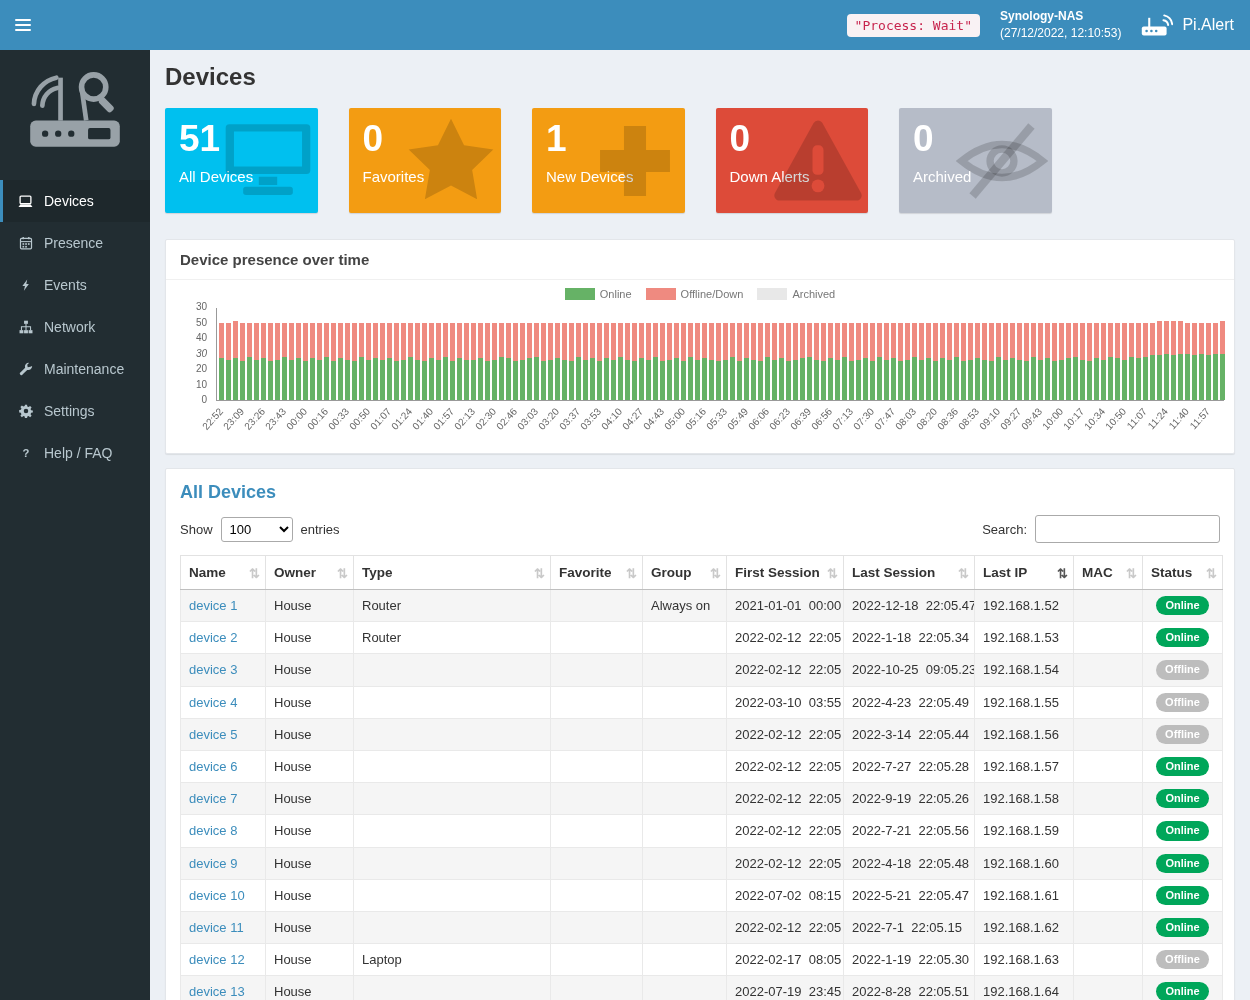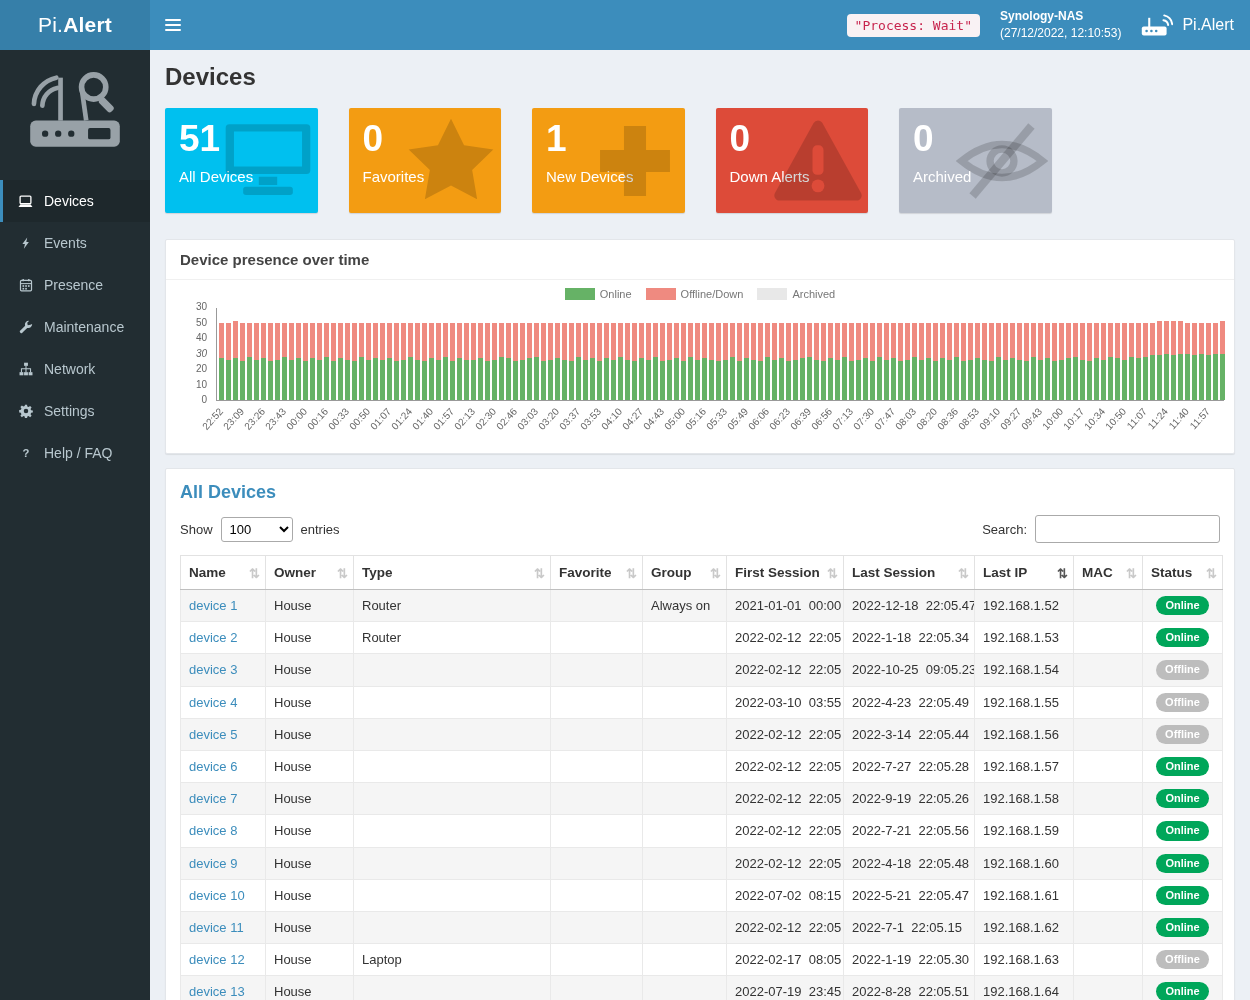--- a/index.html
+++ b/index.html
@@ -74,24 +74,20 @@
   .devices a{color:#3c8dbc;text-decoration:none;cursor:pointer;}
   .status-cell{text-align:center;}
   .pill{display:inline-block;min-width:46px;text-align:center;padding:3px 9px;border-radius:10px;color:#fff;font-size:11px;font-weight:700;line-height:1.2;}
   .pill.online{background:#00a65a;}
   .pill.offline{background:#bdbdbd;}
 </style>
 </head>
 <body>
 
 <div class="header">
-  <div class="logo">
-      <span>Pi.</span>
-      <b>Alert</b>
-    </div>
   <div class="navbar">
     <div class="hamburger">
         <span></span>
         <span></span>
         <span></span>
       </div>
     <div class="nav-right">
       <span class="process-badge">"Process: Wait"</span>
       <div class="host-block">
         <div class="host-name">Synology-NAS</div>
@@ -140,63 +136,63 @@
         <span class="mi">
           <svg viewBox="0 0 16 14" width="15" height="13">
             <rect x="2.2" y="1.2" width="11.6" height="8.2" rx="1" fill="none" stroke="currentColor" stroke-width="1.4"></rect>
             <path d="M.5 12.8h15L13.6 10.2H2.4z" fill="currentColor"></path>
           </svg>
         </span>
         <span>Devices</span>
       </li>
       <li>
         <span class="mi">
-          <svg viewBox="0 0 16 16" width="12" height="14">
-            <path d="M9.6.5 3.2 9.4h3.4L5.2 15.5l6.6-8.9H8.4z" fill="currentColor"></path>
-          </svg>
-        </span>
-        <span>Events</span>
-      </li>
-      <li>
-        <span class="mi">
           <svg viewBox="0 0 16 16" width="14" height="14">
             <rect x="1.7" y="2.7" width="12.6" height="12" rx="1.2" fill="none" stroke="currentColor" stroke-width="1.4"></rect>
             <line x1="1.7" y1="6.4" x2="14.3" y2="6.4" stroke="currentColor" stroke-width="1.2"></line>
             <line x1="4.8" y1="1" x2="4.8" y2="3.8" stroke="currentColor" stroke-width="1.6"></line>
             <line x1="11.2" y1="1" x2="11.2" y2="3.8" stroke="currentColor" stroke-width="1.6"></line>
             <g fill="currentColor">
               <rect x="4" y="8.2" width="1.9" height="1.9"></rect>
               <rect x="7.1" y="8.2" width="1.9" height="1.9"></rect>
               <rect x="10.2" y="8.2" width="1.9" height="1.9"></rect>
               <rect x="4" y="11.3" width="1.9" height="1.9"></rect>
               <rect x="7.1" y="11.3" width="1.9" height="1.9"></rect>
             </g>
           </svg>
         </span>
         <span>Presence</span>
       </li>
       <li>
         <span class="mi">
-          <svg viewBox="0 0 16 16" width="14" height="14">
-            <path d="M15 4.6A4.3 4.3 0 0 1 9.4 9L4.3 14.1a1.75 1.75 0 1 1-2.4-2.4L7 6.6A4.3 4.3 0 0 1 11.4 1l-2 2 .6 3 3-.6z" fill="currentColor"></path>
+          <svg viewBox="0 0 16 16" width="12" height="14">
+            <path d="M9.6.5 3.2 9.4h3.4L5.2 15.5l6.6-8.9H8.4z" fill="currentColor"></path>
           </svg>
         </span>
-        <span>Maintenance</span>
+        <span>Events</span>
       </li>
       <li>
         <span class="mi">
           <svg viewBox="0 0 16 16" width="14" height="14">
             <rect x="5.8" y=".8" width="4.4" height="3.6" fill="currentColor"></rect>
             <rect x=".6" y="11.6" width="4.4" height="3.6" fill="currentColor"></rect>
             <rect x="5.8" y="11.6" width="4.4" height="3.6" fill="currentColor"></rect>
             <rect x="11" y="11.6" width="4.4" height="3.6" fill="currentColor"></rect>
             <path d="M8 4.4v3.4M2.8 11.6V7.8h10.4v3.8M8 7.8v3.8" fill="none" stroke="currentColor" stroke-width="1.2"></path>
           </svg>
         </span>
         <span>Network</span>
+      </li>
+      <li>
+        <span class="mi">
+          <svg viewBox="0 0 16 16" width="14" height="14">
+            <path d="M15 4.6A4.3 4.3 0 0 1 9.4 9L4.3 14.1a1.75 1.75 0 1 1-2.4-2.4L7 6.6A4.3 4.3 0 0 1 11.4 1l-2 2 .6 3 3-.6z" fill="currentColor"></path>
+          </svg>
+        </span>
+        <span>Maintenance</span>
       </li>
       <li>
         <span class="mi">
           <svg viewBox="0 0 16 16" width="14" height="14">
             <path fill="currentColor" fill-rule="evenodd" d="M6.8.8h2.4l.3 2c.5.1 1 .3 1.5.6l1.7-1.2 1.7 1.7-1.2 1.7c.3.5.5 1 .6 1.5l2 .3v2.4l-2 .3c-.1.5-.3 1-.6 1.5l1.2 1.7-1.7 1.7-1.7-1.2c-.5.3-1 .5-1.5.6l-.3 2H6.8l-.3-2a5.3 5.3 0 0 1-1.5-.6l-1.7 1.2-1.7-1.7 1.2-1.7c-.3-.5-.5-1-.6-1.5l-2-.3V6.8l2-.3c.1-.5.3-1 .6-1.5L1.6 3.3l1.7-1.7L5 2.8c.5-.3 1-.5 1.5-.6zM8 5.4a2.6 2.6 0 1 0 0 5.2 2.6 2.6 0 0 0 0-5.2z"></path>
           </svg>
         </span>
         <span>Settings</span>
       </li>
       <li>

